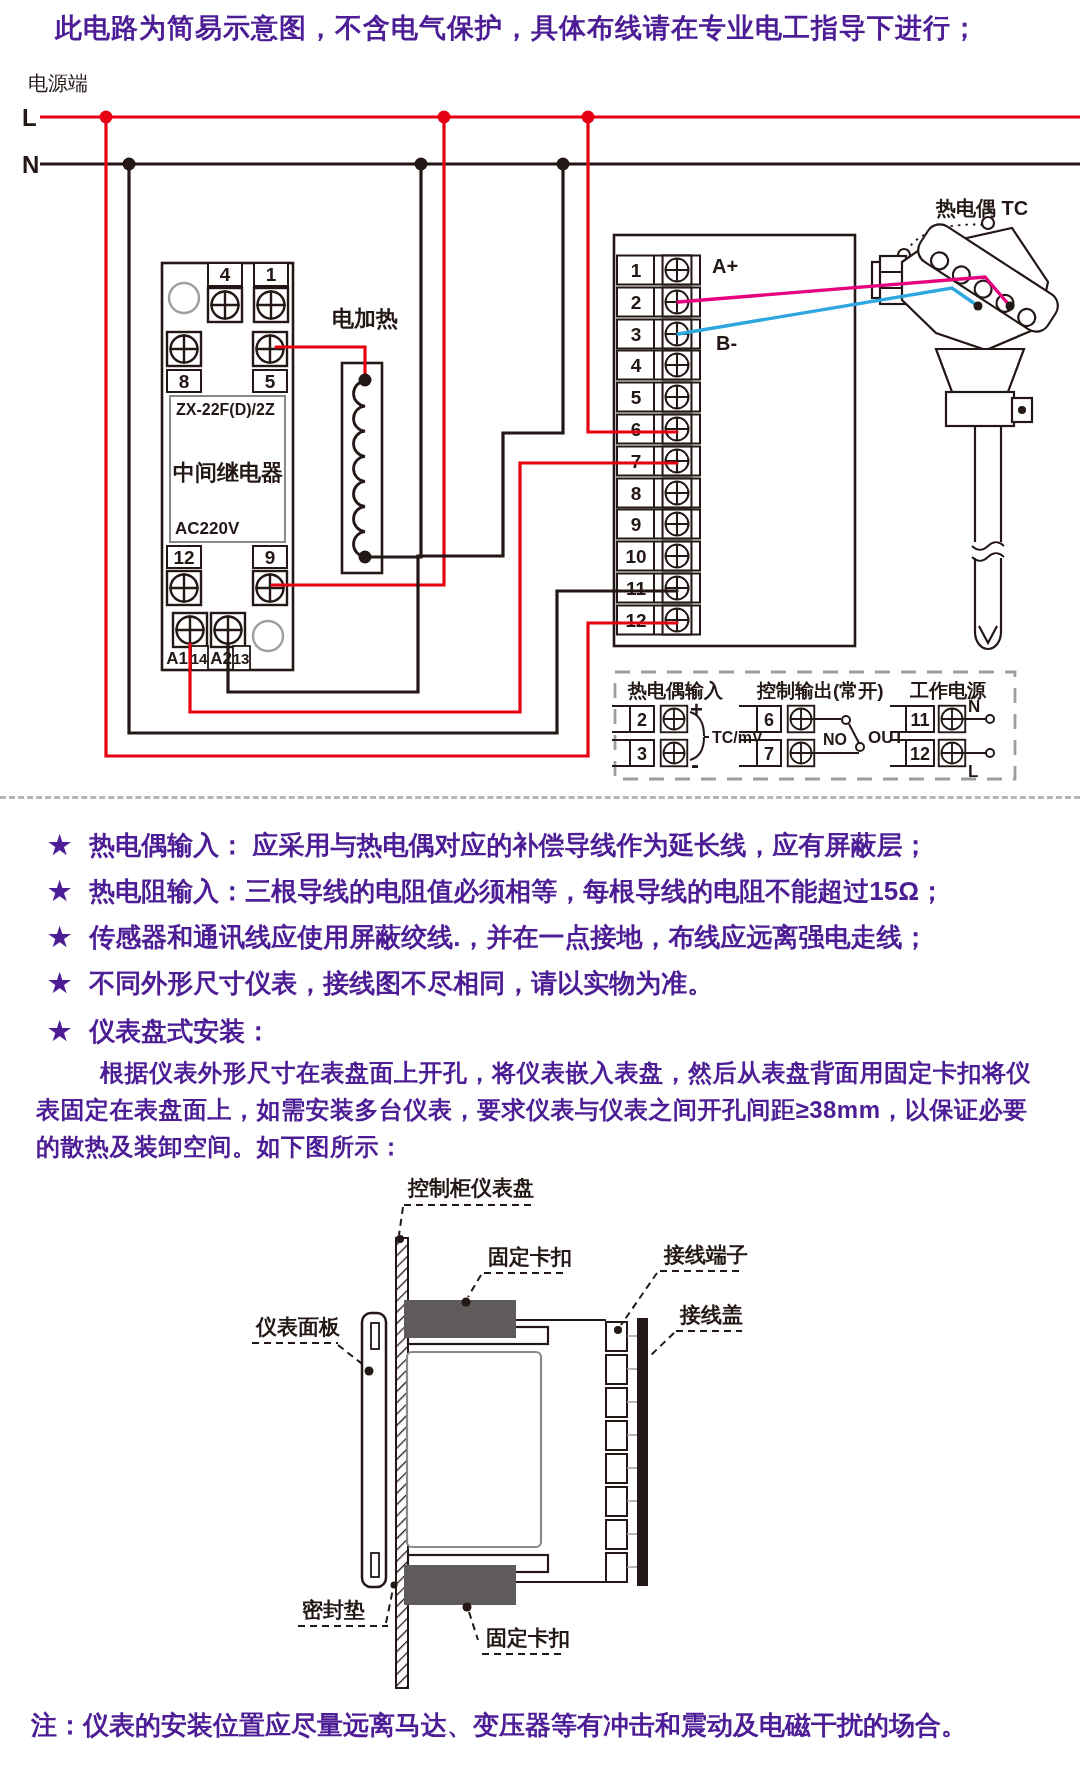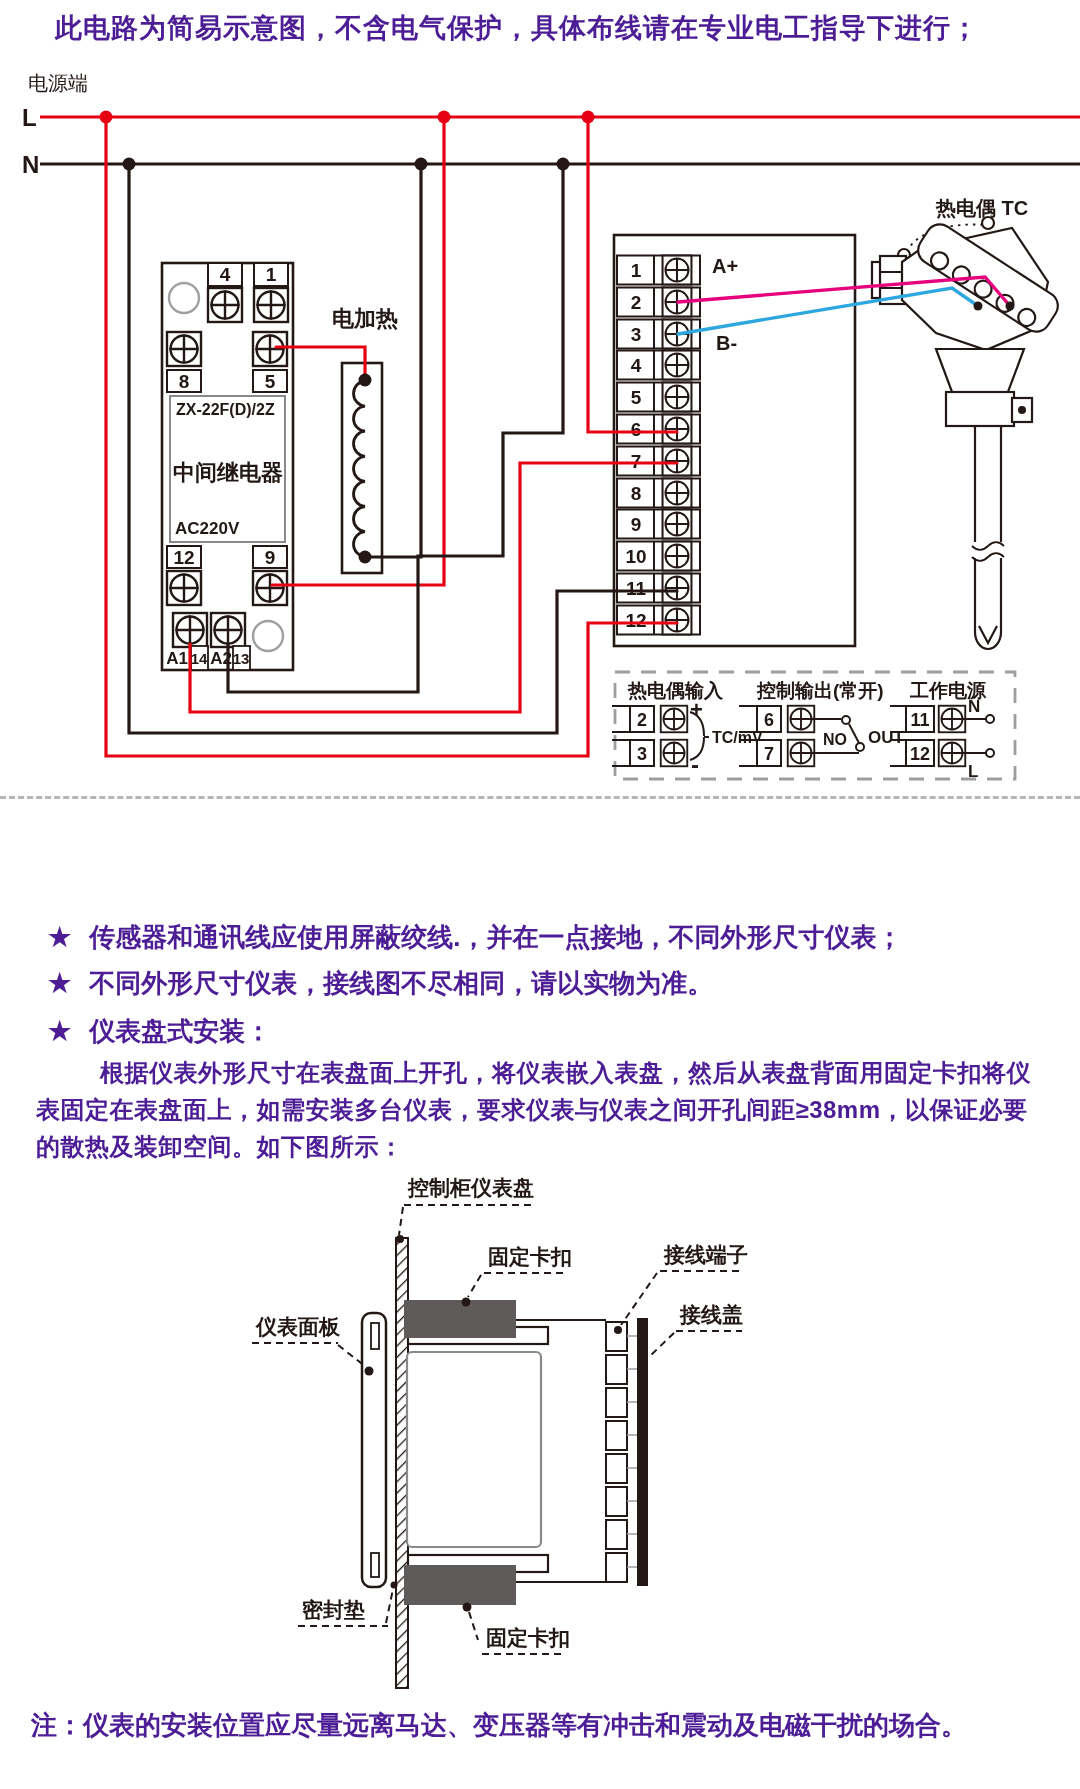--- a/index.html
+++ b/index.html
@@ -258,22 +258,28 @@
         <circle cx="563" cy="164" r="6.5" fill="#231815"></circle>
       <circle cx="365" cy="380" r="6.5" fill="#231815"></circle>
         <circle cx="365" cy="557" r="6.5" fill="#231815"></circle>
       <circle cx="978" cy="306" r="4.5" fill="#231815"></circle>
         <circle cx="1010" cy="306" r="4.5" fill="#231815"></circle>
     </g>
   </svg>
 
   <div class="divider"></div>
 
+  <div class="bullet" style="top:828px">
+    <span class="star">★</span><span>热电偶输入： 应采用与热电偶对应的补偿导线作为延长线，应有屏蔽层；</span>
+  </div>
+  <div class="bullet" style="top:874px">
+    <span class="star">★</span><span>热电阻输入：三根导线的电阻值必须相等，每根导线的电阻不能超过15Ω；</span>
+  </div>
   <div class="bullet" style="top:920px">
-    <span class="star">★</span><span>传感器和通讯线应使用屏蔽绞线.，并在一点接地，不同外形尺寸仪表；</span>
+    <span class="star">★</span><span>传感器和通讯线应使用屏蔽绞线.，并在一点接地，布线应远离强电走线；</span>
   </div>
   <div class="bullet" style="top:1014px">
     <span class="star">★</span><span>仪表盘式安装：</span>
   </div>
   <div class="bullet" style="top:966px">
     <span class="star">★</span><span>不同外形尺寸仪表，接线图不尽相同，请以实物为准。</span>
   </div>
   <div class="para">根据仪表外形尺寸在表盘面上开孔，将仪表嵌入表盘，然后从表盘背面用固定卡扣将仪表固定在表盘面上，如需安装多台仪表，要求仪表与仪表之间开孔间距≥38mm，以保证必要的散热及装卸空间。如下图所示：</div>
 
   <svg style="top:1165px" width="1080" height="545" viewBox="0 0 1080 545">

